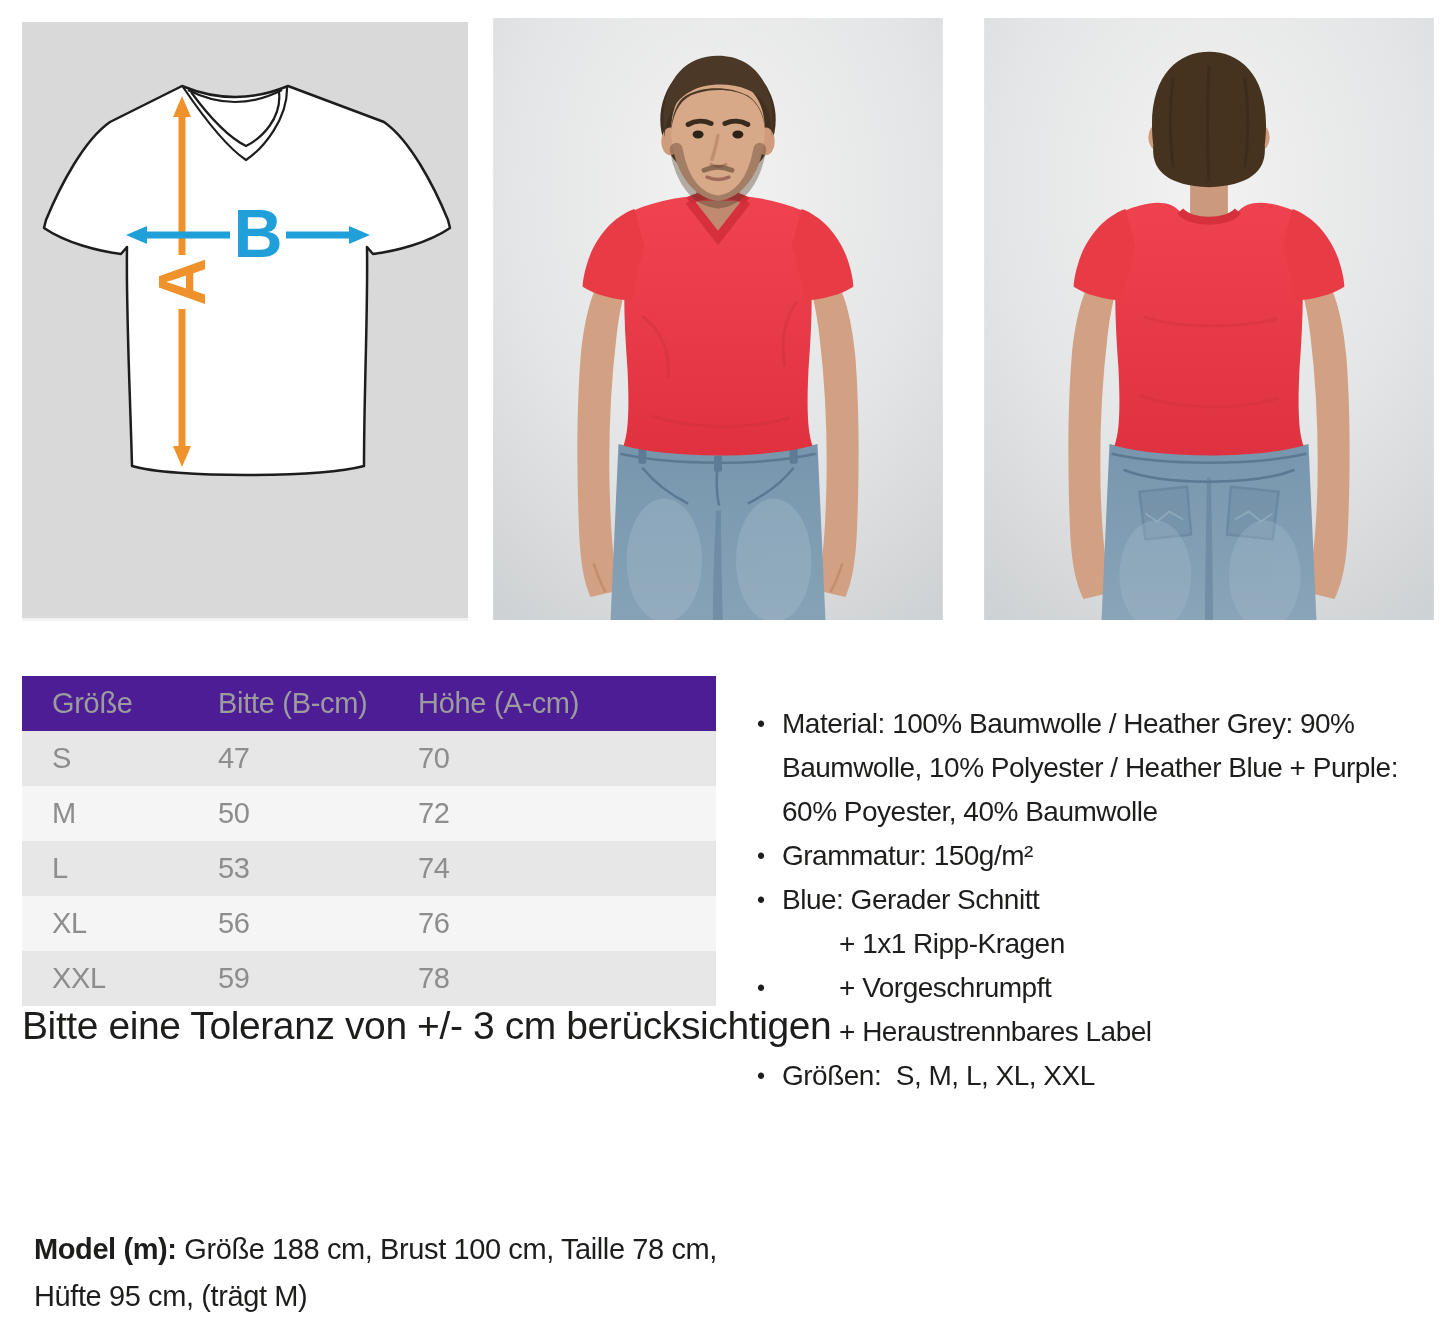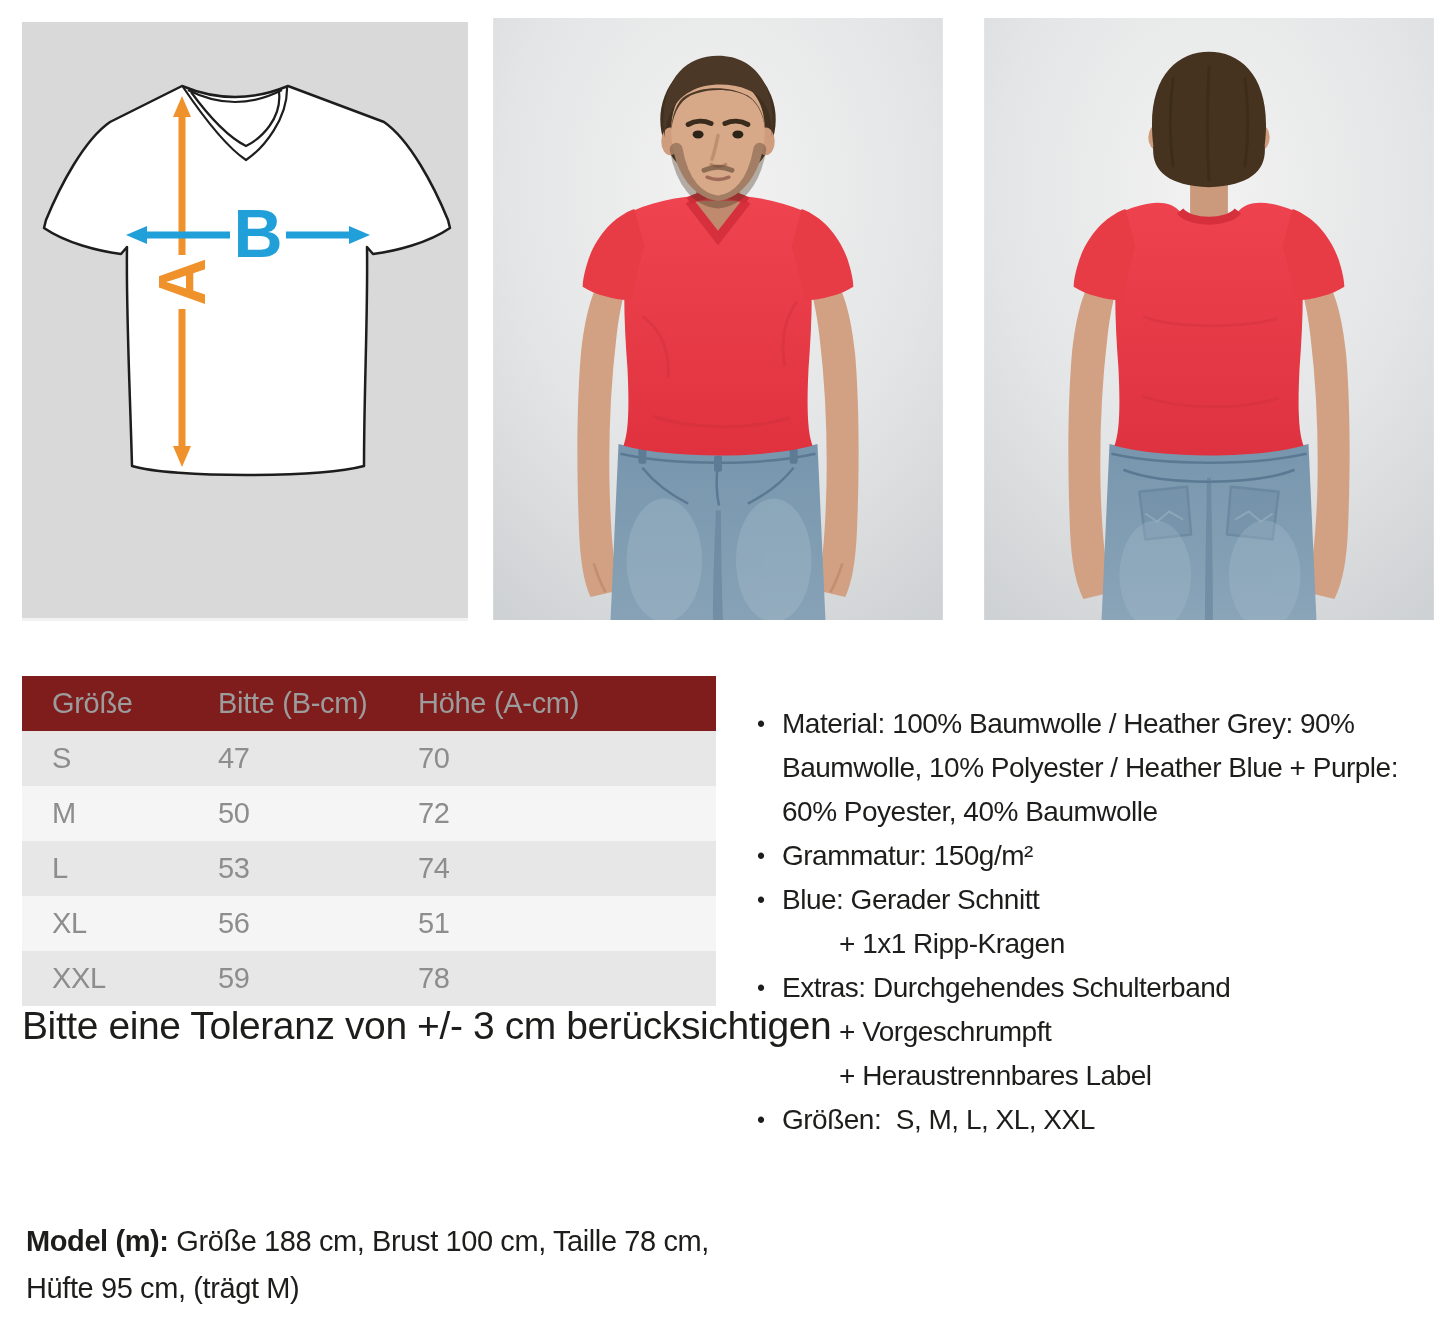--- a/index.html
+++ b/index.html
@@ -9,26 +9,26 @@
   .diagram-panel{left:22px;top:22px;width:446px;height:596px;background:#d9d9d9;box-shadow:0 3px 0 rgba(0,0,0,.05);}
   .photo-front{left:492px;top:18px;width:452px;height:602px;}
   .photo-back{left:983px;top:18px;width:452px;height:602px;}
   svg{display:block;}
 
   .size-table{position:absolute;left:22px;top:676px;width:694px;border-collapse:collapse;font-size:29px;letter-spacing:-.3px;table-layout:fixed;}
   .size-table th{font-weight:normal;color:#9c9c9c;text-align:left;height:53px;}
   .size-table td{color:#8d8d8d;height:53px;}
   .size-table th:nth-child(1),.size-table td:nth-child(1){padding-left:30px;width:164px;}
   .size-table th:nth-child(2),.size-table td:nth-child(2){width:198px;}
-  .size-table thead tr{background:#7f1d1d;}
+  .size-table thead tr{background:#4c1d95;}
   .size-table tbody tr:nth-child(odd){background:#e7e7e7;}
   .size-table tbody tr:nth-child(even){background:#f5f5f5;}
 
   .tolerance{position:absolute;left:22px;top:1004px;margin:0;font-size:39px;letter-spacing:-.4px;color:#1d1d1b;}
-  .model-info{position:absolute;left:22px;top:1214px;margin:4px;font-size:29px;line-height:47px;letter-spacing:-.4px;max-width:700px;}
+  .model-info{position:absolute;left:22px;top:1214px;margin:12px;font-size:29px;line-height:47px;letter-spacing:-.4px;max-width:700px;}
   .model-info strong{font-weight:bold;}
   .model-info span{white-space:pre-line;}
 
   .description{position:absolute;left:755px;top:674px;width:689px;}
   .intro{margin:0;font-size:28px;line-height:40px;letter-spacing:-.5px;white-space:pre-line;}
   .spec-list{margin:28px 0 0;padding:0;list-style:none;font-size:28px;line-height:44px;letter-spacing:-.5px;}
   .spec-list li{position:relative;padding-left:27px;}
   .spec-list li::before{content:"\2022";position:absolute;left:2px;top:0;font-size:23px;line-height:44px;color:#1d1d1b;}
   .spec-text{white-space:pre-line;}
   .spec-sub{padding-left:57px;white-space:pre-line;}
@@ -237,21 +237,21 @@
           <td>72</td>
         </tr>
         <tr>
           <td>L</td>
           <td>53</td>
           <td>74</td>
         </tr>
         <tr>
           <td>XL</td>
           <td>56</td>
-          <td>51</td>
+          <td>76</td>
         </tr>
         <tr>
           <td>XXL</td>
           <td>59</td>
           <td>78</td>
         </tr>
       </tbody>
   </table>
 
   <p class="tolerance">Bitte eine Toleranz von +/- 3 cm berücksichtigen</p>
@@ -259,18 +259,18 @@
   <p class="model-info"><strong>Model (m):</strong> <span>Größe 188 cm, Brust 100 cm, Taille 78 cm,
 Hüfte 95 cm, (trägt M)</span></p>
 
   <div class="description">
     <ul class="spec-list">
         <li><span class="spec-text">Material: 100% Baumwolle / Heather Grey: 90%
 Baumwolle, 10% Polyester / Heather Blue + Purple:
 60% Poyester, 40% Baumwolle</span></li>
         <li><span class="spec-text">Grammatur: 150g/m²</span></li>
         <li><span class="spec-text">Blue: Gerader Schnitt</span><div class="spec-sub">+ 1x1 Ripp-Kragen</div></li>
-        <li><span class="spec-text">Extras: Durchgehendes Schulterband</span><div class="spec-sub">+ Vorgeschrumpft</div><div class="spec-sub">+ Heraustrennbares Label</div></li>
+        <li><div class="spec-sub">+ Vorgeschrumpft</div><div class="spec-sub">+ Heraustrennbares Label</div></li>
         <li><span class="spec-text">Größen:&nbsp; S, M, L, XL, XXL</span></li>
       </ul>
   </div>
 
 </div>
 
 </body></html>

